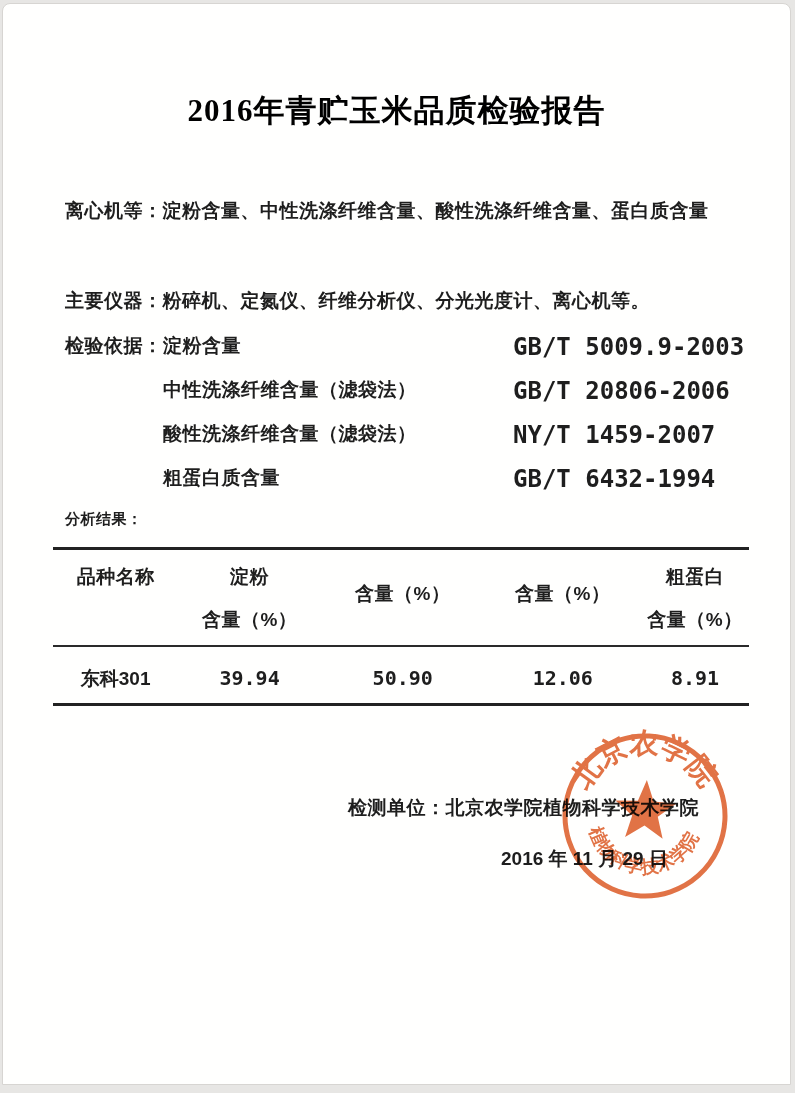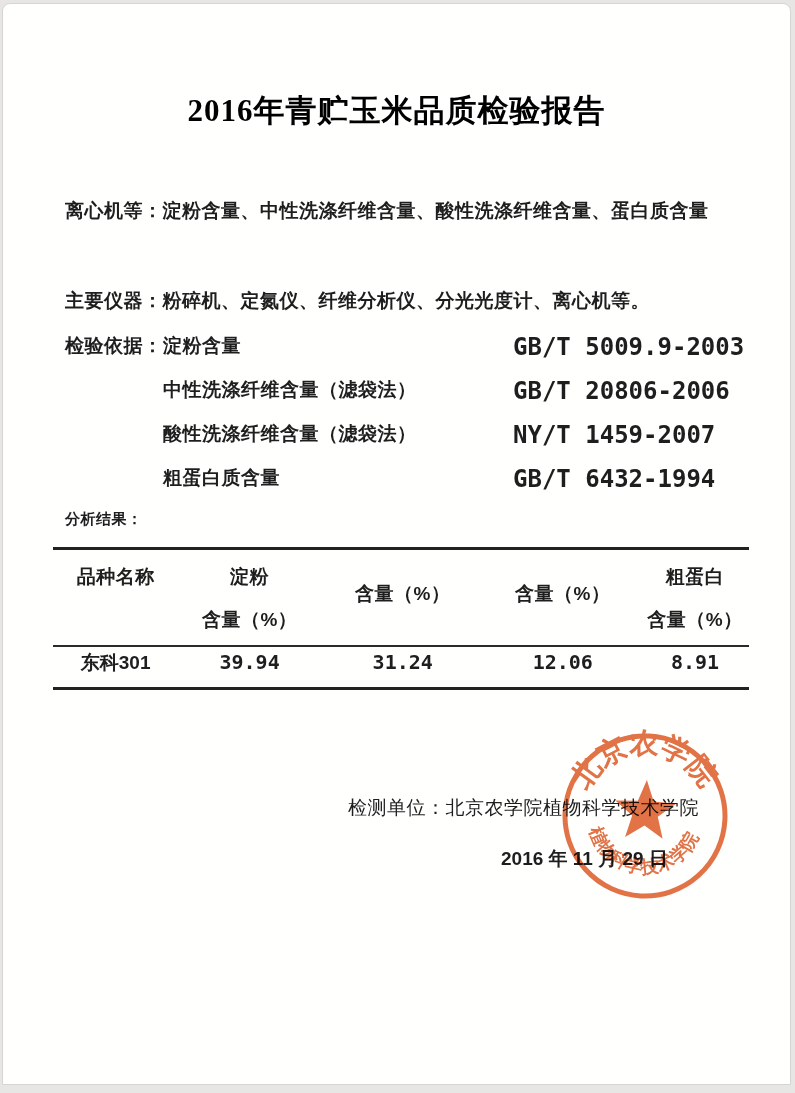--- a/index.html
+++ b/index.html
@@ -31,25 +31,25 @@
     border-top:3px solid #222;border-bottom:3px solid #222;
   }
   .thead{
     display:grid;grid-template-columns:18% 20.5% 23.5% 22.5% 15.5%;
     padding:14px 0 12px 0;border-bottom:2px solid #2a2a2a;
   }
   .th{text-align:center;font-size:19px;font-weight:600;letter-spacing:.5px;}
   .th .l2{margin-top:17px;min-height:22px;}
   .trow{
     display:grid;grid-template-columns:18% 20.5% 23.5% 22.5% 15.5%;
-    padding:3px 0 11px 0;
+    padding:19px 0 11px 0;
   }
   .td{text-align:center;font-size:19px;font-weight:600;}
   .td.num{font-family:"DejaVu Sans Mono","Liberation Mono",monospace;font-size:20px;}
-  .footer-unit{position:absolute;top:791px;left:345px;font-size:19px;font-weight:400;letter-spacing:.5px;white-space:nowrap;}
+  .footer-unit{position:absolute;top:791px;left:345px;font-size:19px;font-weight:700;letter-spacing:.5px;white-space:nowrap;}
   .footer-date{position:absolute;top:842px;left:498px;width:228px;text-align:left;font-size:19px;font-weight:600;white-space:nowrap;}
   .stamp{
     position:absolute;top:722px;left:552px;width:180px;height:180px;
     mix-blend-mode:multiply;opacity:.88;transform:rotate(3deg);
   }
 </style>
 </head>
 <body>
 
 <div class="page">
@@ -99,21 +99,21 @@
         <div class="l2">含量（%）</div>
       </div>
       <div class="th">
         <div class="l1">粗蛋白</div>
         <div class="l2">含量（%）</div>
       </div>
     </div>
     <div class="trow">
       <div class="td">东科301</div>
       <div class="td num">39.94</div>
-      <div class="td num">31.24</div>
+      <div class="td num">50.90</div>
       <div class="td num">12.06</div>
       <div class="td num">8.91</div>
     </div>
   </div>
 
   <div class="footer-unit">
     <span>检测单位：</span><span>北京农学院植物科学技术学院</span>
   </div>
   <div class="footer-date">2016 年 11 月 29 日</div>
 

